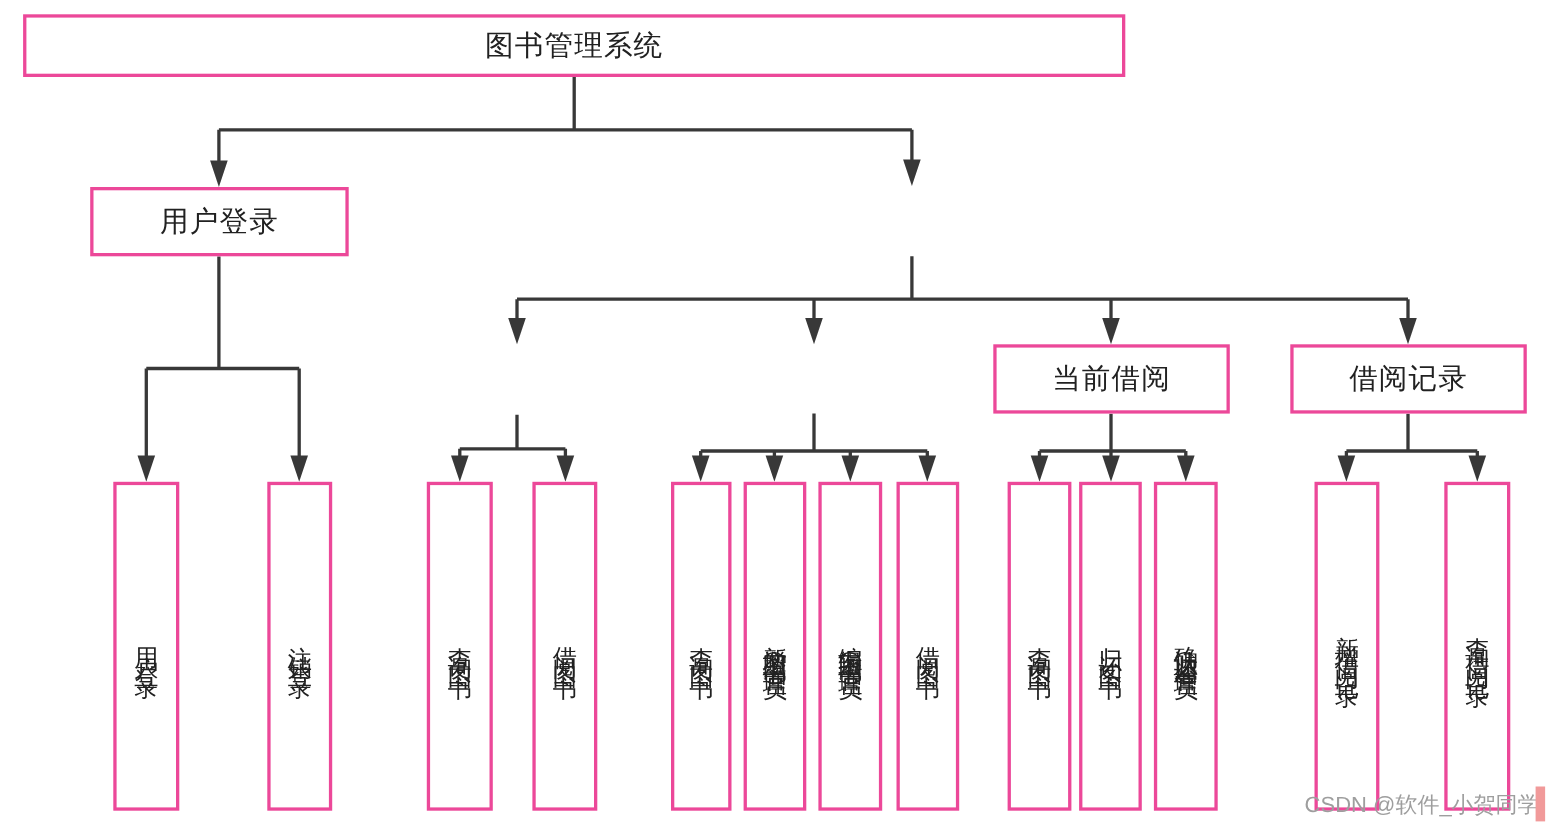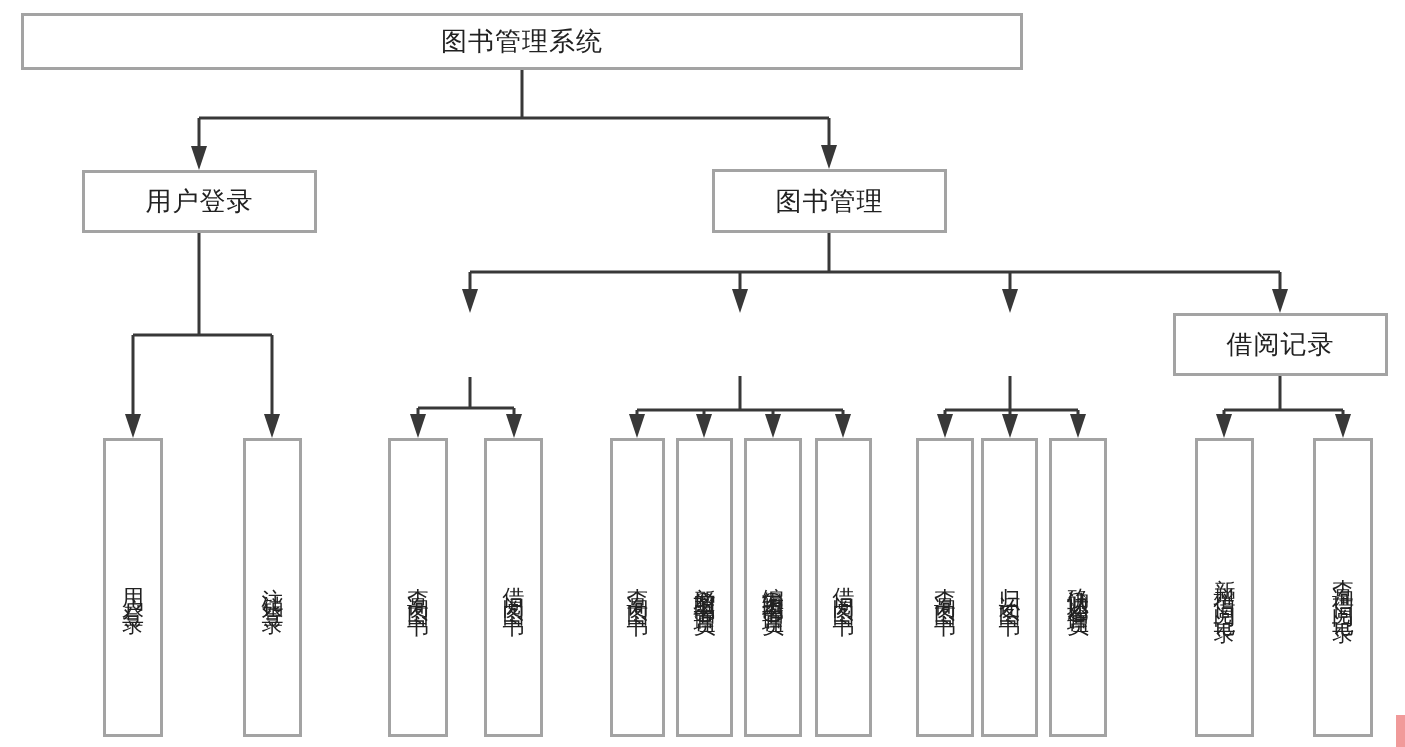--- a/index.html
+++ b/index.html
@@ -4,21 +4,21 @@
 <style>
   html,body{margin:0;padding:0;background:#ffffff;}
   #stage{
     position:relative;width:1405px;height:747px;background:#ffffff;overflow:hidden;
     font-family:"Liberation Sans","DejaVu Sans",sans-serif;color:#212121;
   }
   #connectors{position:absolute;left:0;top:0;width:1405px;height:747px;}
   #connectors path{stroke:#383838;stroke-width:3;fill:none;}
   #connectors polygon{fill:#383838;stroke:none;}
   .node{
-    position:absolute;box-sizing:border-box;border:3px solid #a3a3a3;background:#ffffff;
+    position:absolute;box-sizing:border-box;border:3px solid #ec4899;background:#ffffff;
     display:flex;align-items:center;justify-content:center;z-index:2;
   }
   .node .lbl{font-size:26px;letter-spacing:1px;white-space:nowrap;color:#212121;}
   .leaf .lbl{
     writing-mode:vertical-rl;text-orientation:mixed;white-space:nowrap;
     font-size:22px;letter-spacing:9px;
   }
   .leaf .ls-tight{letter-spacing:4px;}
   
   #n-root   {left:21px;  top:13px;  width:1002px;height:57px;}
@@ -93,24 +93,24 @@
     <polygon points="1343,438 1335,414 1351,414"></polygon>
   </svg>
 
   <div class="node" id="n-root">
     <span class="lbl">图书管理系统</span>
   </div>
 
   <div class="node" id="n-user">
     <span class="lbl">用户登录</span>
   </div>
-  <div class="node" id="n-book">
-    <span class="lbl">图书管理</span>
+
+  <div class="node" id="n-current">
+    <span class="lbl">当前借阅</span>
   </div>
-
   <div class="node" id="n-record">
     <span class="lbl">借阅记录</span>
   </div>
 
   <div class="node leaf" id="l1">
     <span class="lbl">用户登录</span>
   </div>
   <div class="node leaf" id="l2">
     <span class="lbl">注销登录</span>
   </div>
@@ -141,15 +141,16 @@
   <div class="node leaf" id="l11">
     <span class="lbl ls-tight">确认归还（管理员）</span>
   </div>
   <div class="node leaf" id="l12">
     <span class="lbl">新增借阅记录</span>
   </div>
   <div class="node leaf" id="l13">
     <span class="lbl">查询借阅记录</span>
   </div>
 
+  <div id="watermark">CSDN @软件_小贺同学</div>
   <div id="wm-accent"></div>
 
 </div>
 
 </body></html>

